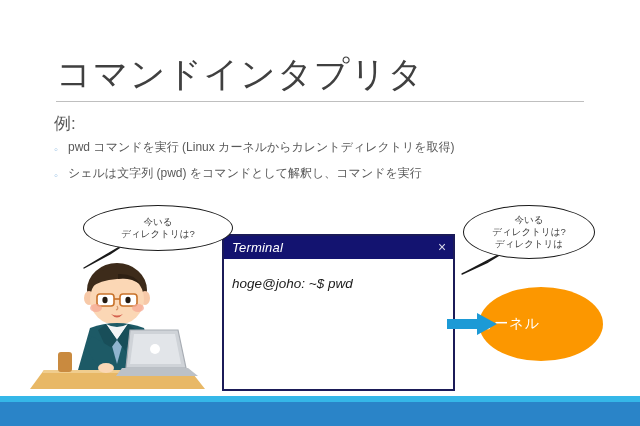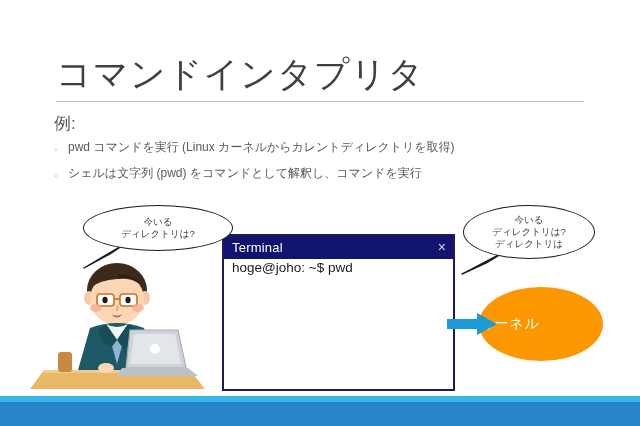--- a/index.html
+++ b/index.html
@@ -74,20 +74,21 @@
   
   .terminal {
     position: absolute;
     left: 222px;
     top: 234px;
     width: 233px;
     height: 157px;
     background: #ffffff;
     border: 2px solid #1b1b58;
     box-sizing: border-box;
+    font-style: italic;
   }
   .terminal-titlebar {
     position: relative;
     height: 23px;
     background: #131370;
     display: flex;
     align-items: center;
   }
   .terminal-title {
     color: #ffffff;
@@ -98,21 +99,21 @@
   .terminal-close {
     position: absolute;
     right: 7px;
     top: 2px;
     color: #d8d8e8;
     font-size: 14px;
     line-height: 18px;
     font-weight: 300;
   }
   .terminal-body {
-    padding: 0 0 0 8px;
+    padding: 16px 0 0 8px;
   }
   .terminal-line {
     font-size: 13.5px;
     color: #1a1a1a;
     line-height: 18px;
   }
 
   
   .bubble {
     position: absolute;

